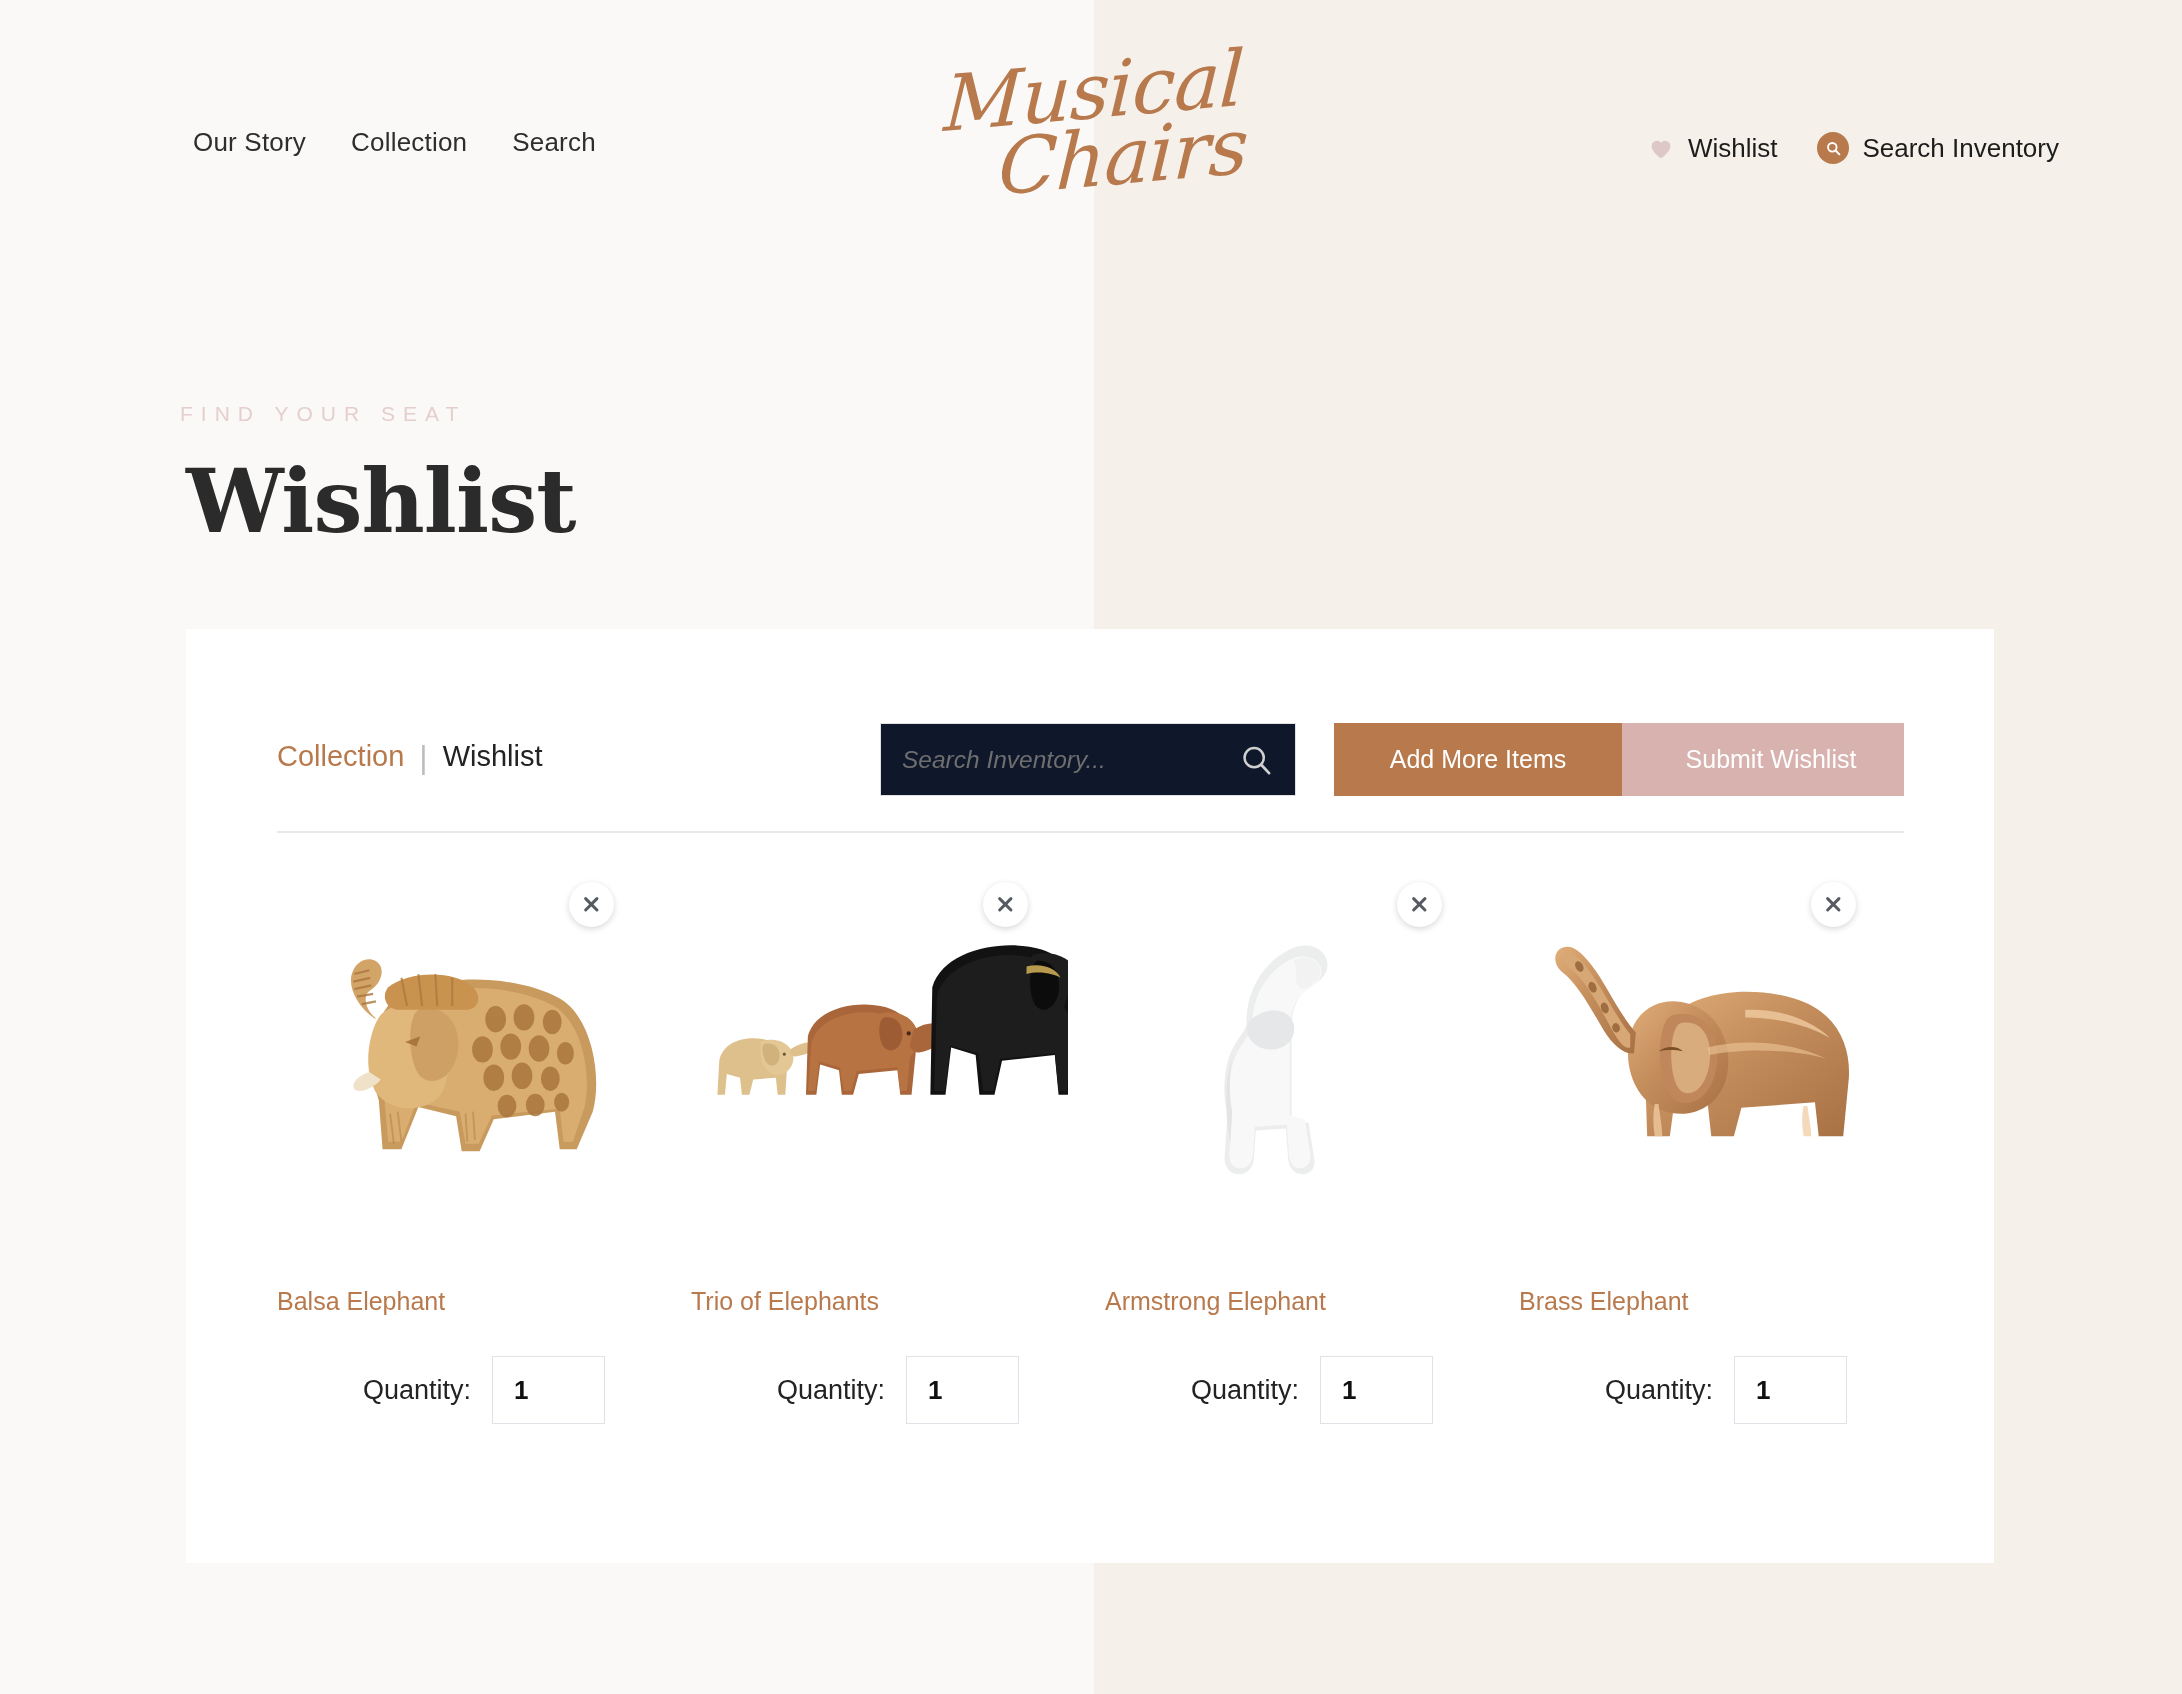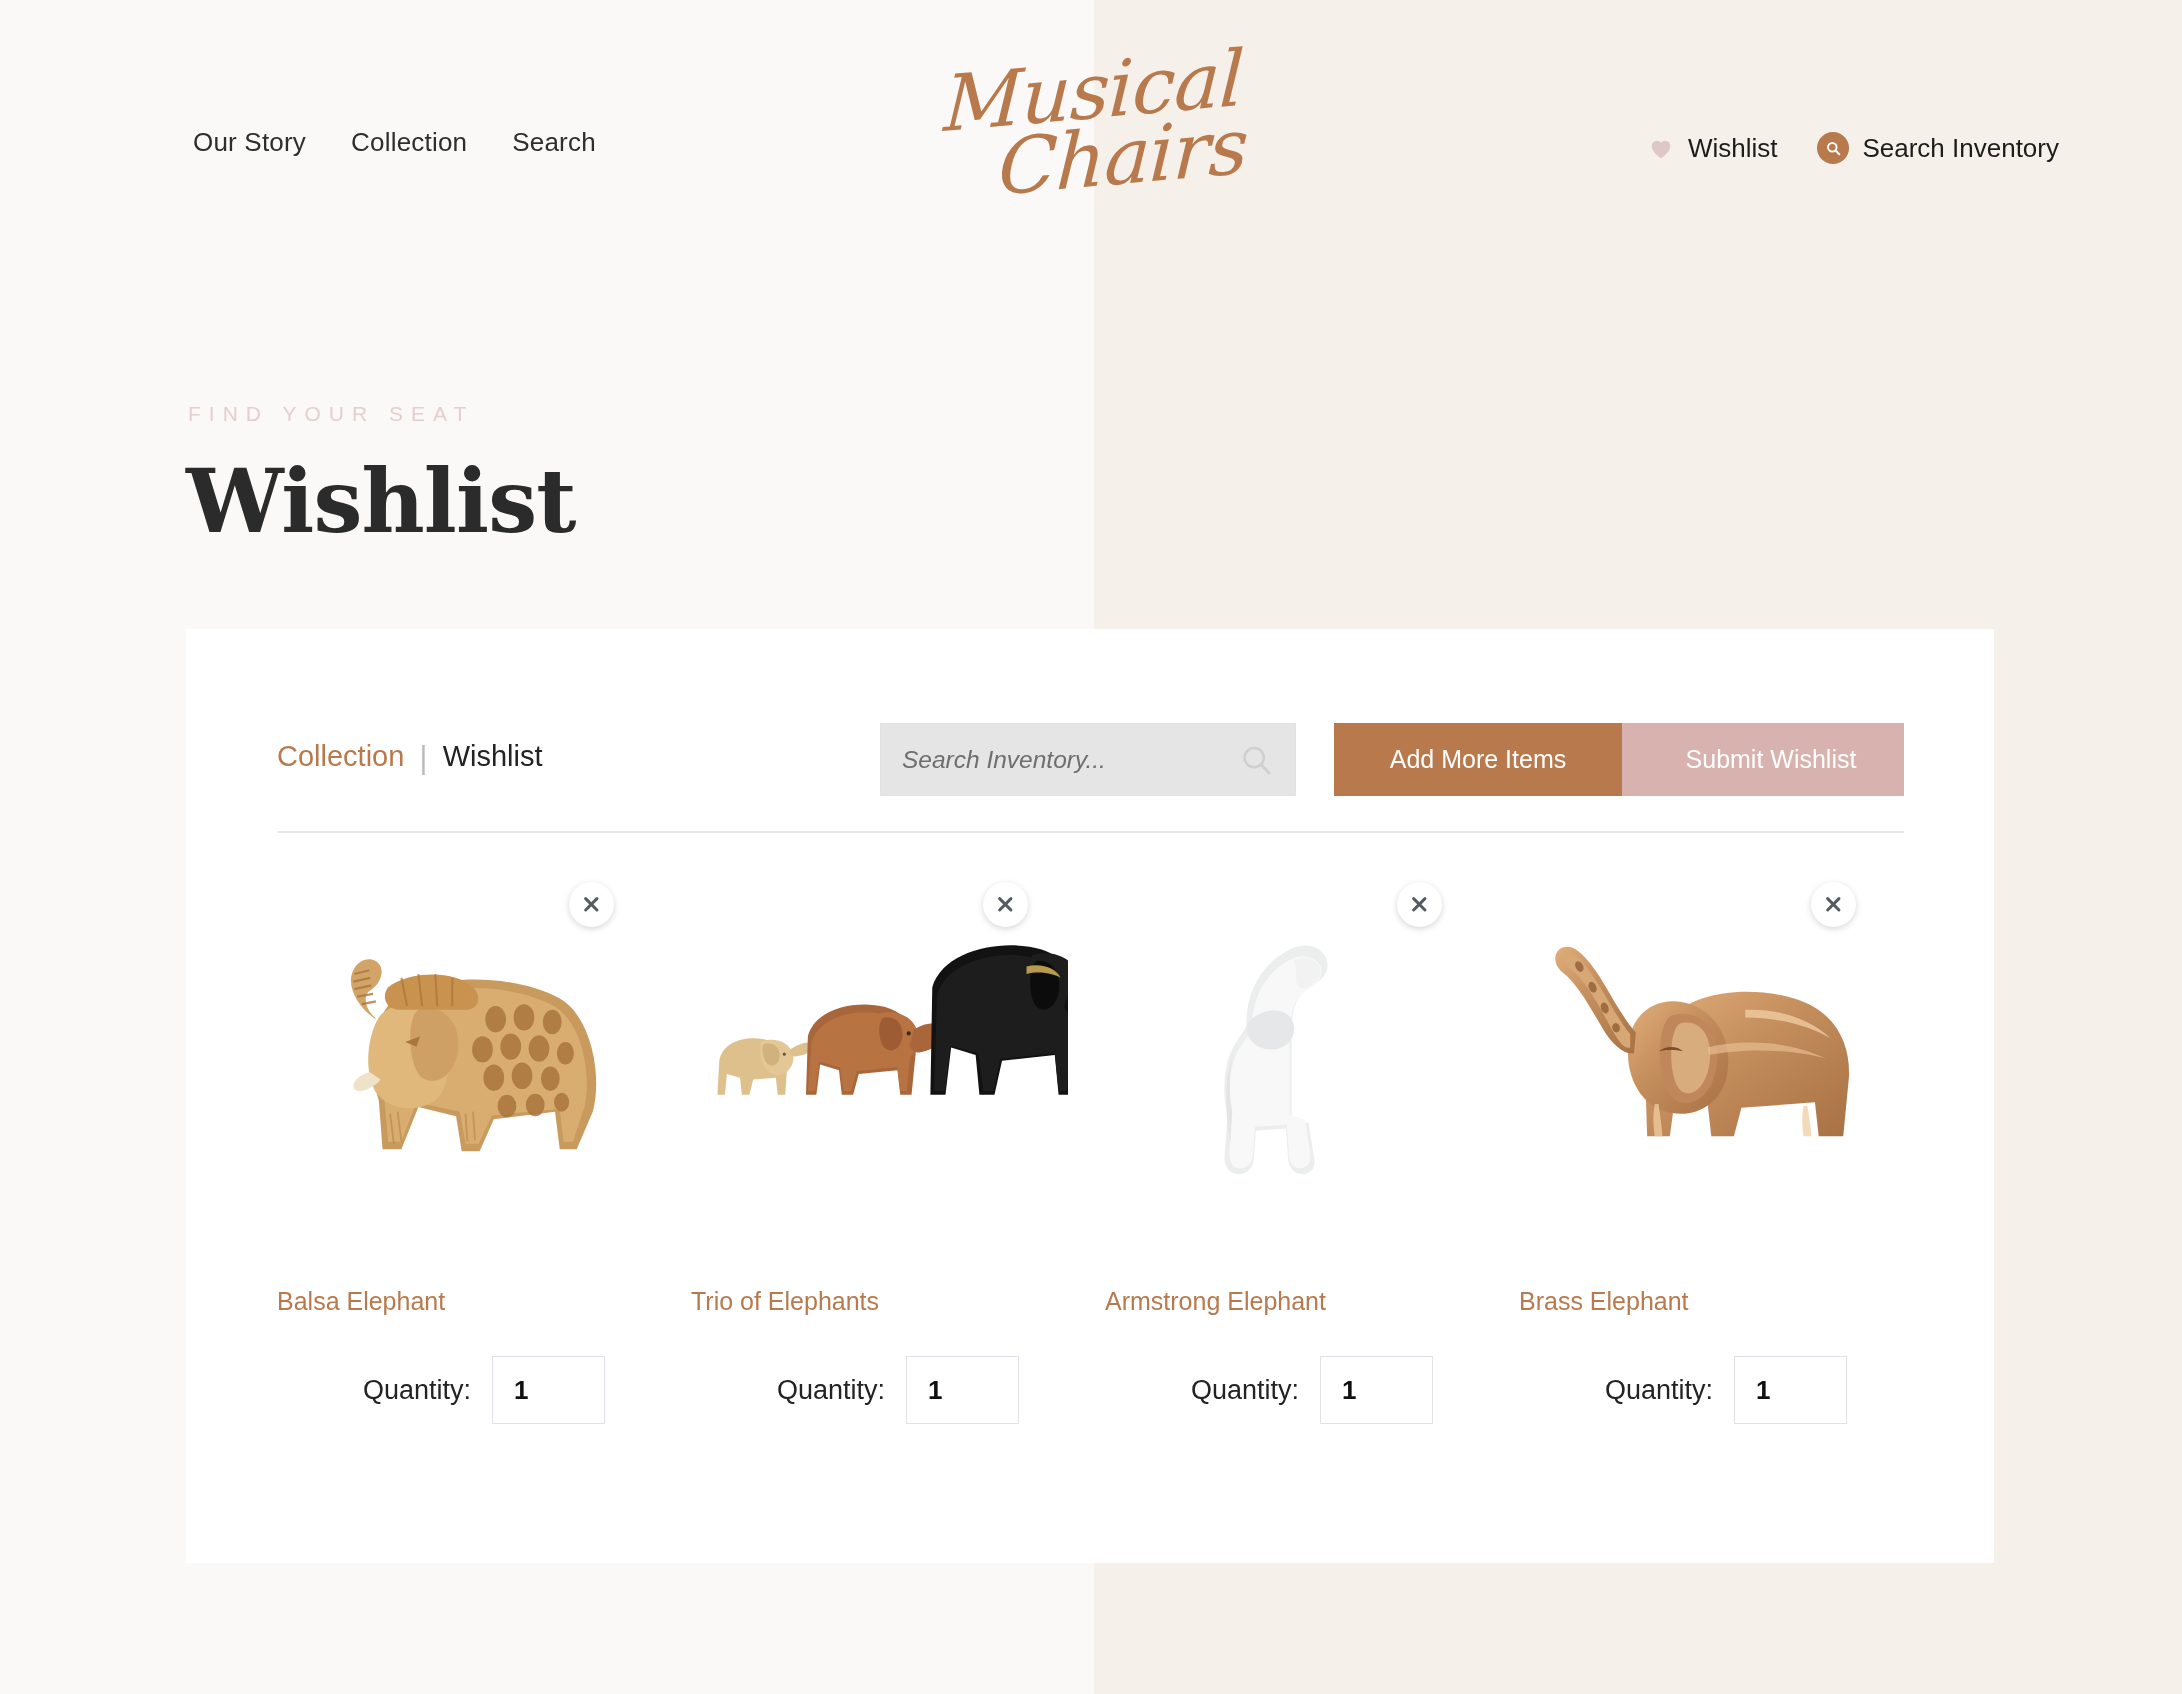--- a/index.html
+++ b/index.html
@@ -99,21 +99,21 @@
   .srch-badge {
     width: 32px; height: 32px;
     border-radius: 50%;
     background: #b8794c;
     display: flex; align-items: center; justify-content: center;
   }
 
   
   .eyebrow {
     position: absolute;
-    left: 188px; top: 402px;
+    left: 180px; top: 402px;
     font-size: 21px;
     letter-spacing: 8px;
     color: #e4cfcd;
     font-weight: 500;
   }
   .page-title {
     position: absolute;
     left: 186px; top: 450px;
     font-family: "DejaVu Serif", serif;
     font-weight: 700;
@@ -153,21 +153,21 @@
     font-size: 32px;
     line-height: 1;
   }
   .bc-current { color: #232323; }
 
   .search-wrap {
     position: absolute;
     left: 603px; top: 0;
     width: 416px; height: 73px;
     border: 0.9px solid #e2e2e2;
-    background: #e5e5e5;
+    background: #0f172a;
     display: flex;
     align-items: center;
   }
   .search-input {
     flex: 1;
     border: none;
     outline: none;
     background: transparent;
     font-family: "Liberation Sans", sans-serif;
     font-style: italic;

